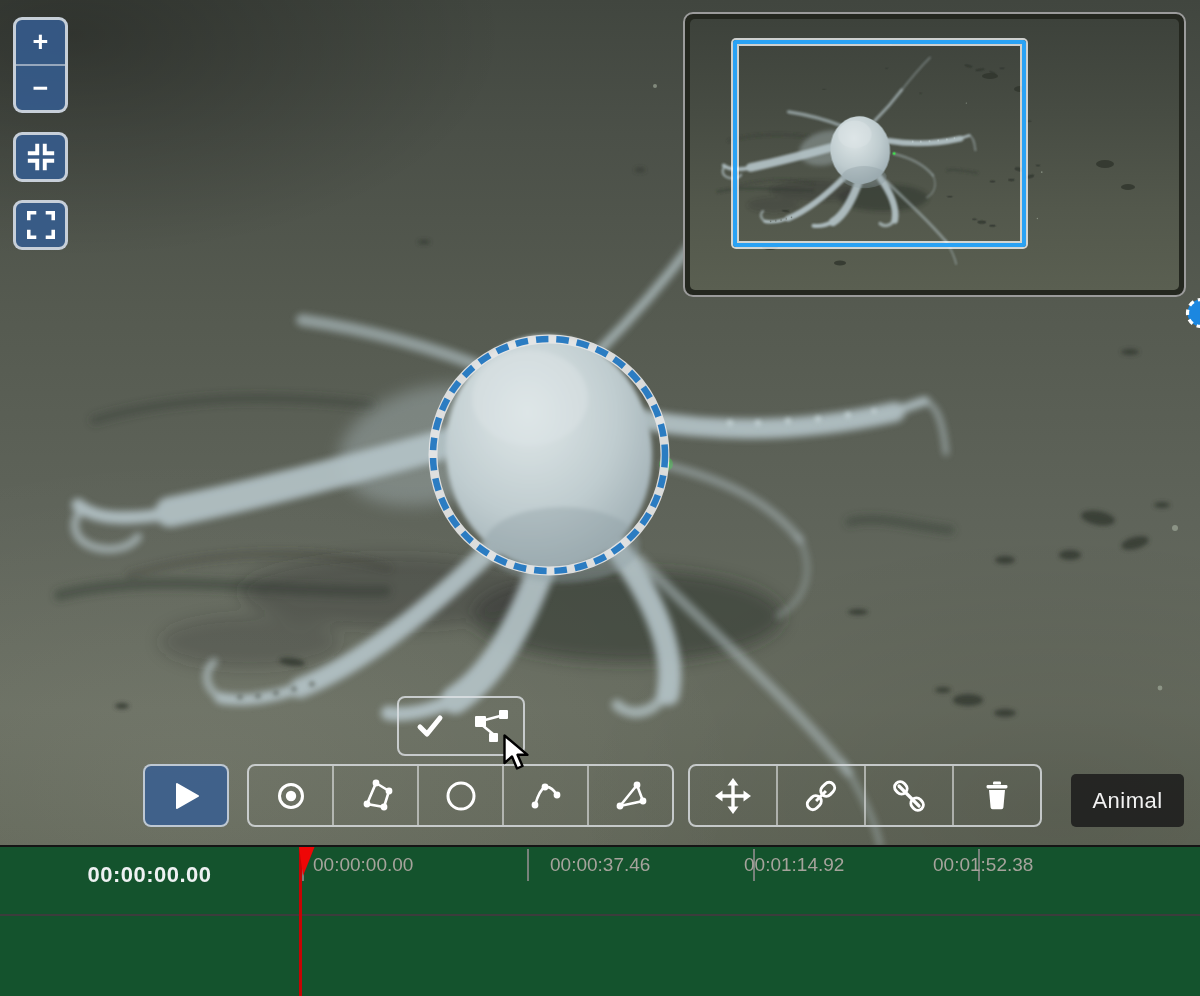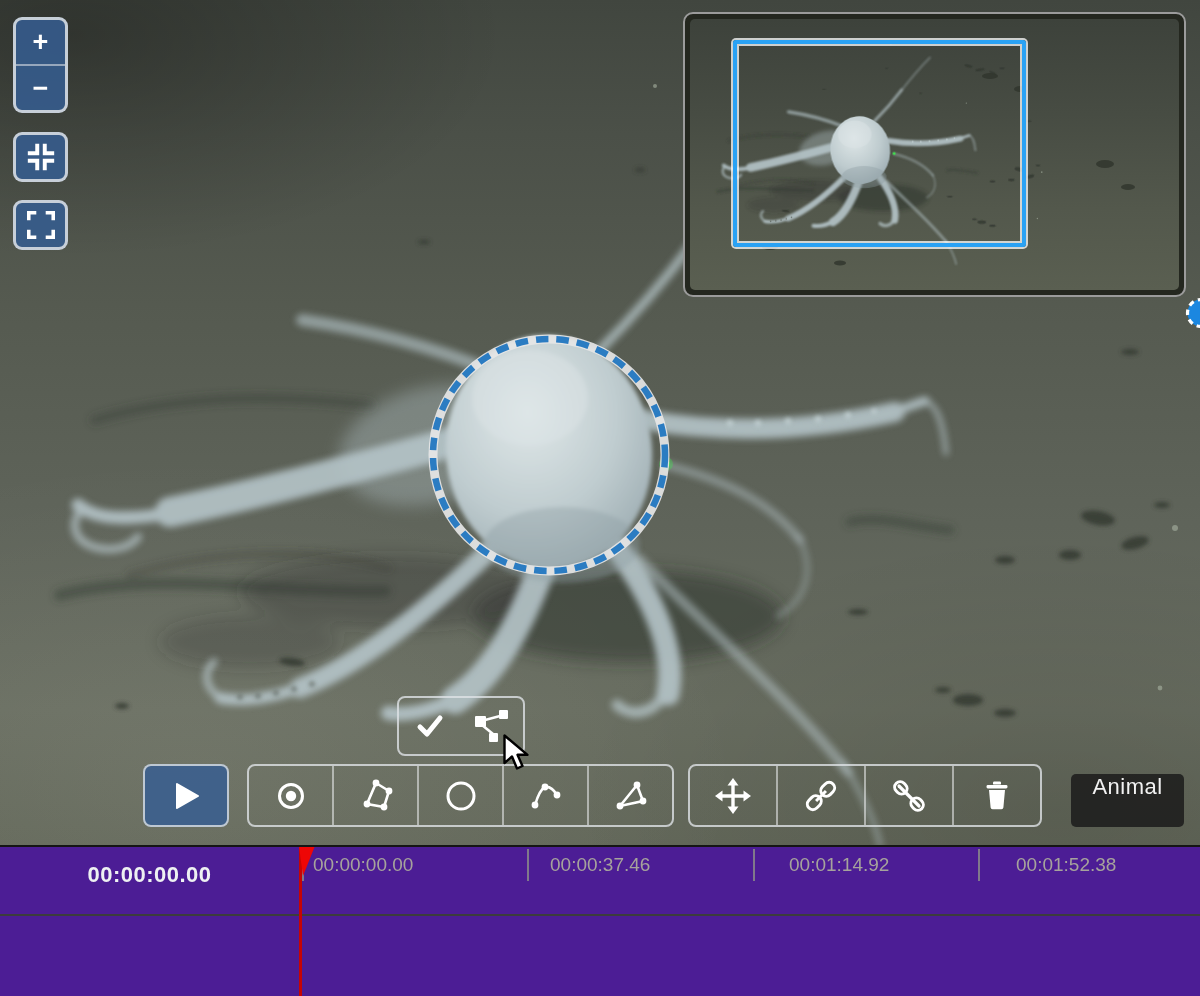--- a/index.html
+++ b/index.html
@@ -45,23 +45,23 @@
   .play-btn{position:absolute;left:143px;top:764px;width:86px;height:63px;display:flex;
      align-items:center;justify-content:center;background:rgba(56,94,145,0.85);cursor:pointer;}
   .tool-group{position:absolute;top:764px;height:63px;display:flex;overflow:hidden;}
   .tool-group .btn{all:unset;cursor:pointer;flex:1;display:flex;align-items:center;justify-content:center;
      border-right:2px solid rgba(238,240,243,0.55);}
   .tool-group .btn:last-child{border-right:none;}
   .shape-group{left:247px;width:427px;}
   .edit-group{left:688px;width:354px;}
   .type-chip{position:absolute;left:1071px;top:774px;width:113px;height:53px;border-radius:5px;
      background:rgba(26,26,26,0.84);color:#f2f2f2;font-size:22px;display:flex;
-     align-items:flex-start;justify-content:center;letter-spacing:0.5px;}
-  
-  .timeline{position:absolute;left:0;top:845px;width:1200px;height:151px;background:#4c1d95;
+     align-items:center;justify-content:center;letter-spacing:0.5px;}
+  
+  .timeline{position:absolute;left:0;top:845px;width:1200px;height:151px;background:#14532d;
      border-top:2px solid #151515;box-sizing:border-box;}
   .tl-left{position:absolute;left:0;top:0;width:299px;height:149px;border-right:1px solid #1a1a1a;}
   .current-time{position:absolute;left:0;top:15px;width:299px;text-align:center;color:#eef1f2;
      font-size:22px;font-weight:bold;letter-spacing:0.5px;}
   .tl-divider{position:absolute;left:0;top:67px;width:1200px;height:2px;background:#3c3c3c;}
   .tick{position:absolute;top:2px;width:2px;height:32px;background:#8a8a8a;opacity:0.85;}
   .tick-label{position:absolute;top:7px;color:#a6a39c;font-size:19px;white-space:nowrap;}
   .playhead{position:absolute;left:299px;top:0;width:3px;height:149px;background:#c60404;cursor:ew-resize;}
   .playhead-flag{position:absolute;left:299px;top:0;}
   
@@ -367,23 +367,23 @@
     <div class="tl-left">
       <div class="current-time">00:00:00.00</div>
     </div>
     <div class="tl-divider"></div>
 
     <div class="tick" style="left:302px"></div>
     <div class="tick-label" style="left:313px">00:00:00.00</div>
     <div class="tick" style="left:527px"></div>
     <div class="tick-label" style="left:550px">00:00:37.46</div>
     <div class="tick" style="left:753px"></div>
-    <div class="tick-label" style="left:789px">00:01:14.92</div>
+    <div class="tick-label" style="left:744px">00:01:14.92</div>
     <div class="tick" style="left:978px"></div>
-    <div class="tick-label" style="left:1016px">00:01:52.38</div>
+    <div class="tick-label" style="left:933px">00:01:52.38</div>
 
     <div class="playhead"></div>
     <svg class="playhead-flag" width="17" height="30" viewBox="0 0 17 30">
       <path d="M0,0 L15.5,0 L4,29 Z" fill="#ee0606"></path>
     </svg>
   </div>
 
   <svg class="cursor" width="27" height="39" viewBox="0 0 27 39">
     <path d="M1.5,1.5 L1.5,29 L9,22.5 L14,34.5 L19.5,32 L14.5,20.8 L24.5,20.8 Z" fill="#fff" stroke="#000" stroke-width="2.4" stroke-linejoin="round"></path>
   </svg>

